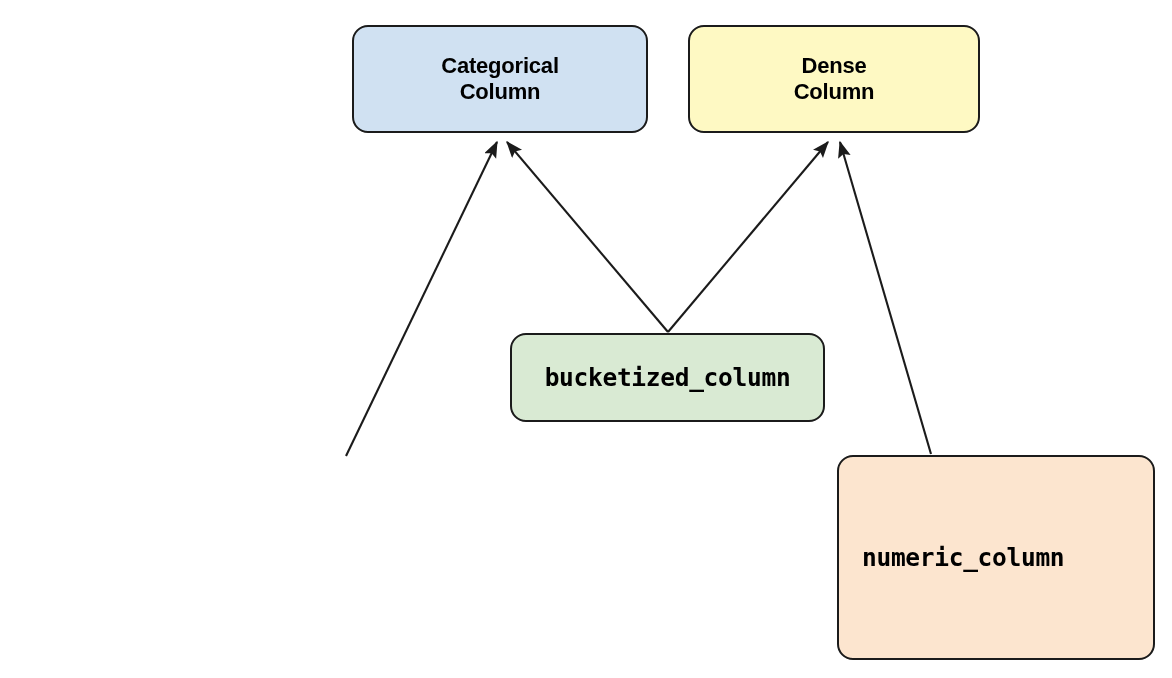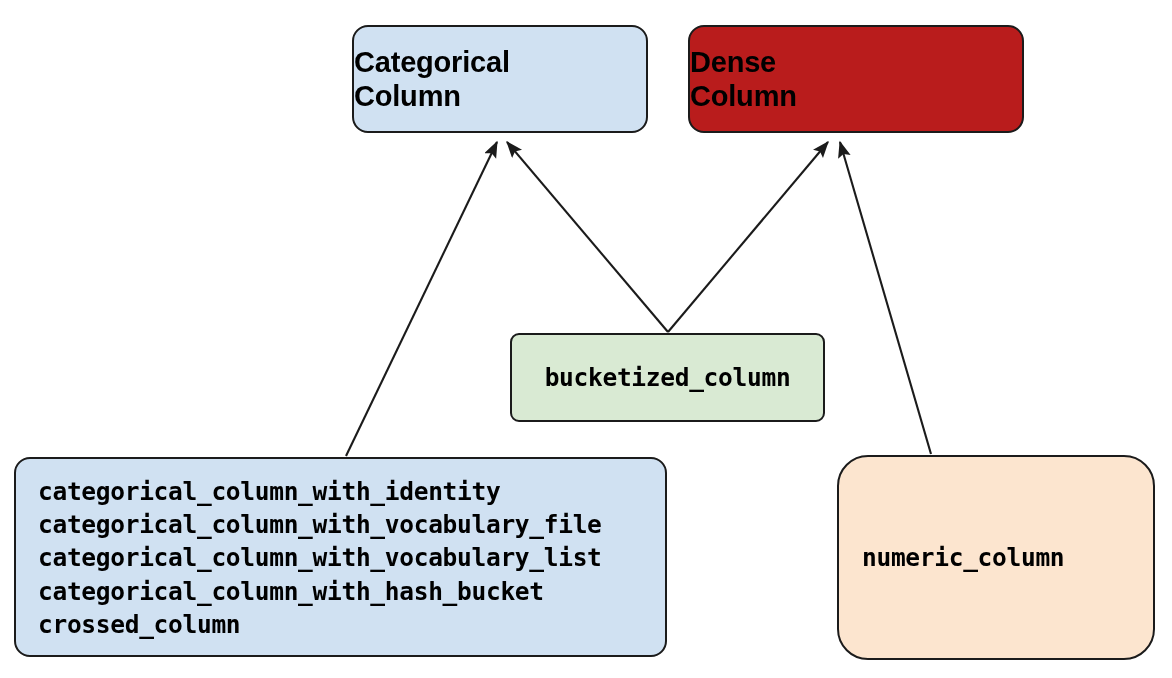--- a/index.html
+++ b/index.html
@@ -30,78 +30,76 @@
     position: absolute;
     box-sizing: border-box;
     border: 2.5px solid #1b1b1b;
     border-radius: 16px;
     display: flex;
     flex-direction: column;
     justify-content: center;
     color: #000000;
   }
   .node.title {
-    align-items: flex-start;
+    align-items: center;
     text-align: center;
     font-family: "Liberation Sans", sans-serif;
     font-weight: bold;
-    font-size: 29px;
+    font-size: 22px;
     line-height: 1.18;
     letter-spacing: -0.2px;
   }
   .node.mono {
     font-family: "DejaVu Sans Mono", monospace;
     font-weight: bold;
     font-size: 24.5px;
     line-height: 1.355;
     letter-spacing: -0.3px;
   }
   .node.mono.centered {
     align-items: center;
     text-align: left;
-    border-radius: 9px;
   }
   .node.mono.listed {
     align-items: flex-start;
     text-align: left;
   }
   .node .line {
     white-space: pre;
     display: block;
   }
 
   
   #node-categorical-column {
     left: 352px;  top: 25px;
     width: 296px; height: 108px;
     background: #d0e1f2;
   }
   #node-dense-column {
     left: 688px;  top: 25px;
-    width: 336px; height: 108px;
-    background: #b91c1c;
+    width: 292px; height: 108px;
+    background: #fef9c3;
   }
   #node-bucketized-column {
     left: 510px;  top: 333px;
     width: 315px; height: 89px;
     background: #d9ead3;
   }
   #node-categorical-constructors {
     left: 14px;   top: 457px;
     width: 653px; height: 200px;
     background: #d0e1f2;
     padding-left: 22px;
     padding-top: 2px;
   }
   #node-dense-constructors {
     left: 837px;  top: 455px;
     width: 318px; height: 205px;
     background: #fce5cf;
     padding-left: 23px;
-    border-radius: 31px;
   }
 </style>
 </head>
 <body>
 
 <div id="canvas">
 
   <svg id="edges" viewBox="0 0 1172 678" width="1172" height="678" xmlns="http://www.w3.org/2000/svg">
     <defs>
       <marker id="arrowhead" markerWidth="9" markerHeight="9" refX="7.4" refY="3.1" orient="auto" markerUnits="strokeWidth">
@@ -125,25 +123,18 @@
 
   <div class="node title" id="node-dense-column">
     <span class="line">Dense</span>
     <span class="line">Column</span>
   </div>
 
   <div class="node mono centered" id="node-bucketized-column">
     <span class="line">bucketized_column</span>
   </div>
 
-  <div class="node mono listed" id="node-categorical-constructors">
-    <span class="line">categorical_column_with_identity</span>
-    <span class="line">categorical_column_with_vocabulary_file</span>
-    <span class="line">categorical_column_with_vocabulary_list</span>
-    <span class="line">categorical_column_with_hash_bucket</span>
-    <span class="line">crossed_column</span>
-  </div>
 
   <div class="node mono listed" id="node-dense-constructors">
     <span class="line">numeric_column</span>
   </div>
 
 </div>
 
 </body></html>

